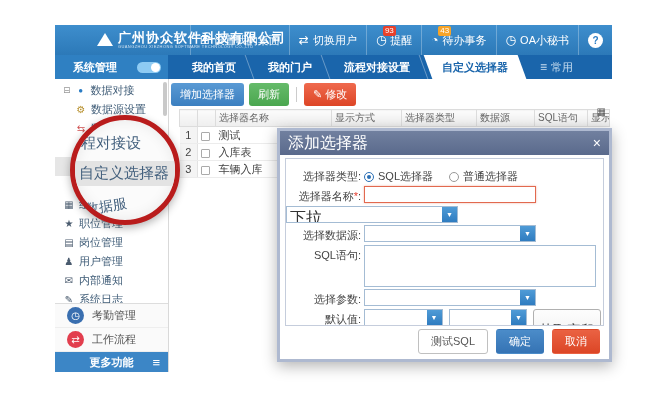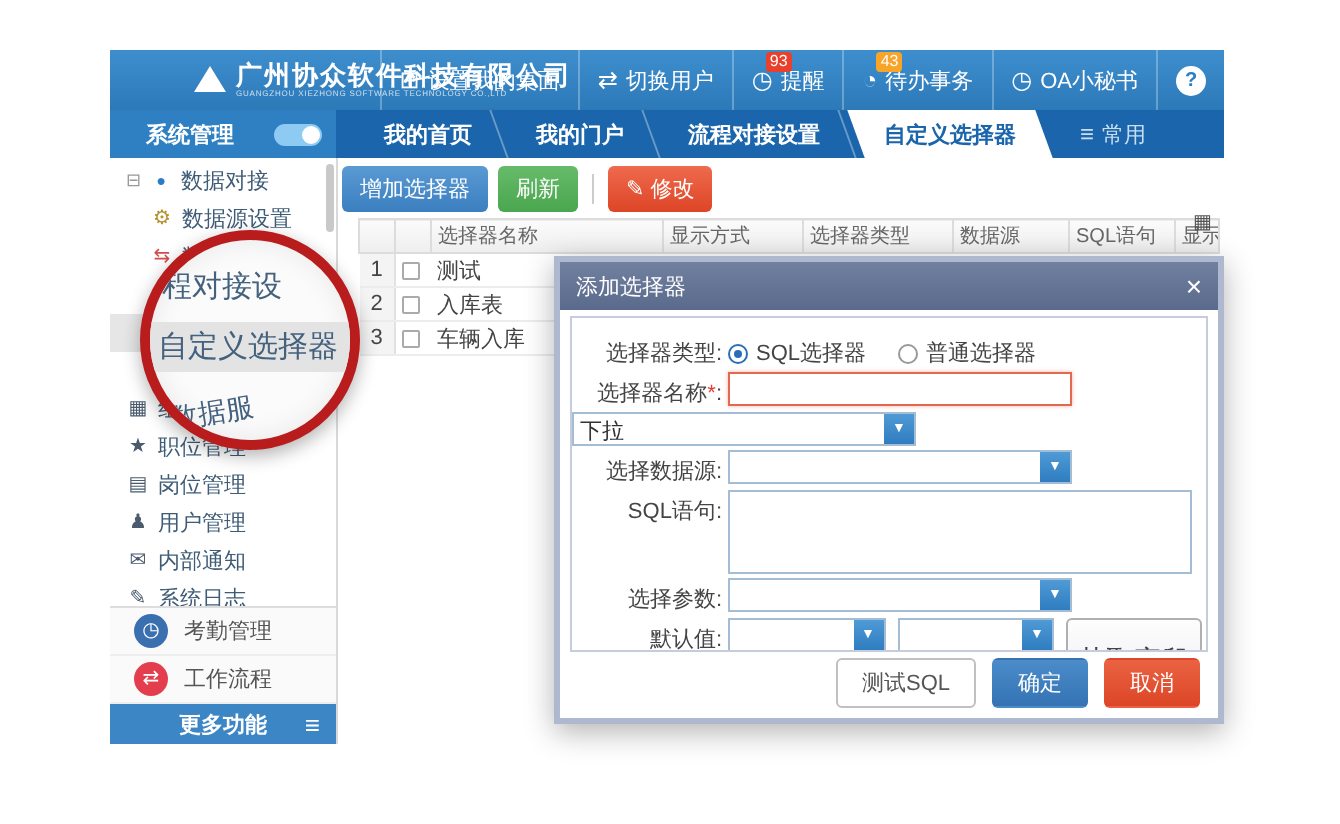--- a/index.html
+++ b/index.html
@@ -66,37 +66,37 @@
   .grid th { height:17px; background:linear-gradient(#fbfbfb,#eee); border:1px solid #dcdcdc; border-left:none; font-size:10px; font-weight:normal; color:#666; text-align:left; padding:0 3px; overflow:hidden; white-space:nowrap; }
   .grid th:first-child { border-left:1px solid #dcdcdc; }
   .grid td { height:17px; border-bottom:1px solid #ececec; font-size:11px; color:#444; padding:0 3px; overflow:hidden; white-space:nowrap; }
   .td-num { background:#f4f4f4; color:#999; text-align:center; border-right:1px solid #e2e2e2; font-size:10px; }
   .cb { display:inline-block; width:9px; height:9px; border:1px solid #aaa; background:#fff; border-radius:1px; vertical-align:middle; cursor:pointer; }
   .grid-cog { position:absolute; right:6px; top:27px; font-size:10px; color:#555; cursor:pointer; }
 
   
   .modal { position:absolute; left:222px; top:103px; width:335px; height:234px; background:#fff; border:3px solid #aeb9d0; box-shadow:0 4px 14px rgba(0,0,0,.3); z-index:10; }
   .m-head { height:24px; background:linear-gradient(#71809f,#5a6a8c); display:flex; align-items:center; justify-content:space-between; padding:0 8px; }
-  .m-title { color:#fff; font-size:11px; }
+  .m-title { color:#fff; font-size:16px; }
   .m-close { color:#fff; font-size:14px; line-height:1; cursor:pointer; }
   .m-body { padding:3px 5px 0; }
   .fieldset { border:1px solid #c5cddc; height:168px; padding:5px 2px 0 0; overflow:hidden; }
   .frow { display:flex; align-items:flex-start; margin:2px 0; }
   .flabel { width:78px; flex:none; text-align:right; font-size:11px; color:#444; padding-right:3px; padding-top:3px; white-space:nowrap; }
   .req { color:#e53c2e; }
   .radios { display:flex; align-items:center; gap:16px; padding-top:3px; }
   .radio-opt { display:flex; align-items:center; gap:4px; cursor:pointer; font-size:11px; color:#444; }
   .radio { width:10px; height:10px; border:1px solid #999; border-radius:50%; background:#fff; position:relative; flex:none; }
   .radio.checked { border-color:#2a6fb5; }
   .radio.checked::after { content:""; position:absolute; left:2px; top:2px; width:4px; height:4px; border-radius:50%; background:#2a6fb5; }
   .txt { width:172px; height:17px; border:1px solid #a4bcd4; font-size:11px; padding:0 3px; font-family:inherit; }
   .txt.invalid { border:1px solid #e2694f; box-shadow:0 0 2px rgba(226,105,79,.5); }
   .select { width:172px; height:17px; border:1px solid #a4bcd4; background:#fff; display:flex; align-items:stretch; cursor:pointer; }
   .select.small { width:82px; }
-  .sel-value { flex:1; font-size:11px; color:#333; padding:1px 3px; overflow:hidden; white-space:nowrap; }
+  .sel-value { flex:1; font-size:16px; color:#333; padding:1px 3px; overflow:hidden; white-space:nowrap; }
   .sel-arrow { width:15px; background:linear-gradient(#4f9bd6,#2f7cc0); color:#fff; font-size:7px; display:flex; align-items:center; justify-content:center; flex:none; }
   .ta { width:232px; height:42px; border:1px solid #a4bcd4; resize:none; font-family:inherit; font-size:11px; }
   .mini-btn { margin-left:6px; font-size:14px; color:#444; border:1px solid #b0b0b0; border-radius:3px; background:linear-gradient(#fdfdfd,#ececec); padding:12px 5px; cursor:pointer; font-family:inherit; white-space:nowrap; }
   .sel-gap { width:6px; flex:none; }
   .m-footer { display:flex; justify-content:flex-end; align-items:center; gap:8px; height:30px; padding-right:4px; }
   .f-btn { border-radius:3px; font-size:11px; padding:4px 12px; cursor:pointer; font-family:inherit; border:1px solid transparent; }
   .f-plain { background:#fff; border-color:#c0c0c0; color:#555; }
   .f-primary { background:linear-gradient(#4b8cc9,#3573b4); color:#fff; }
   .f-danger { background:linear-gradient(#ea6243,#dc4626); color:#fff; }
 

